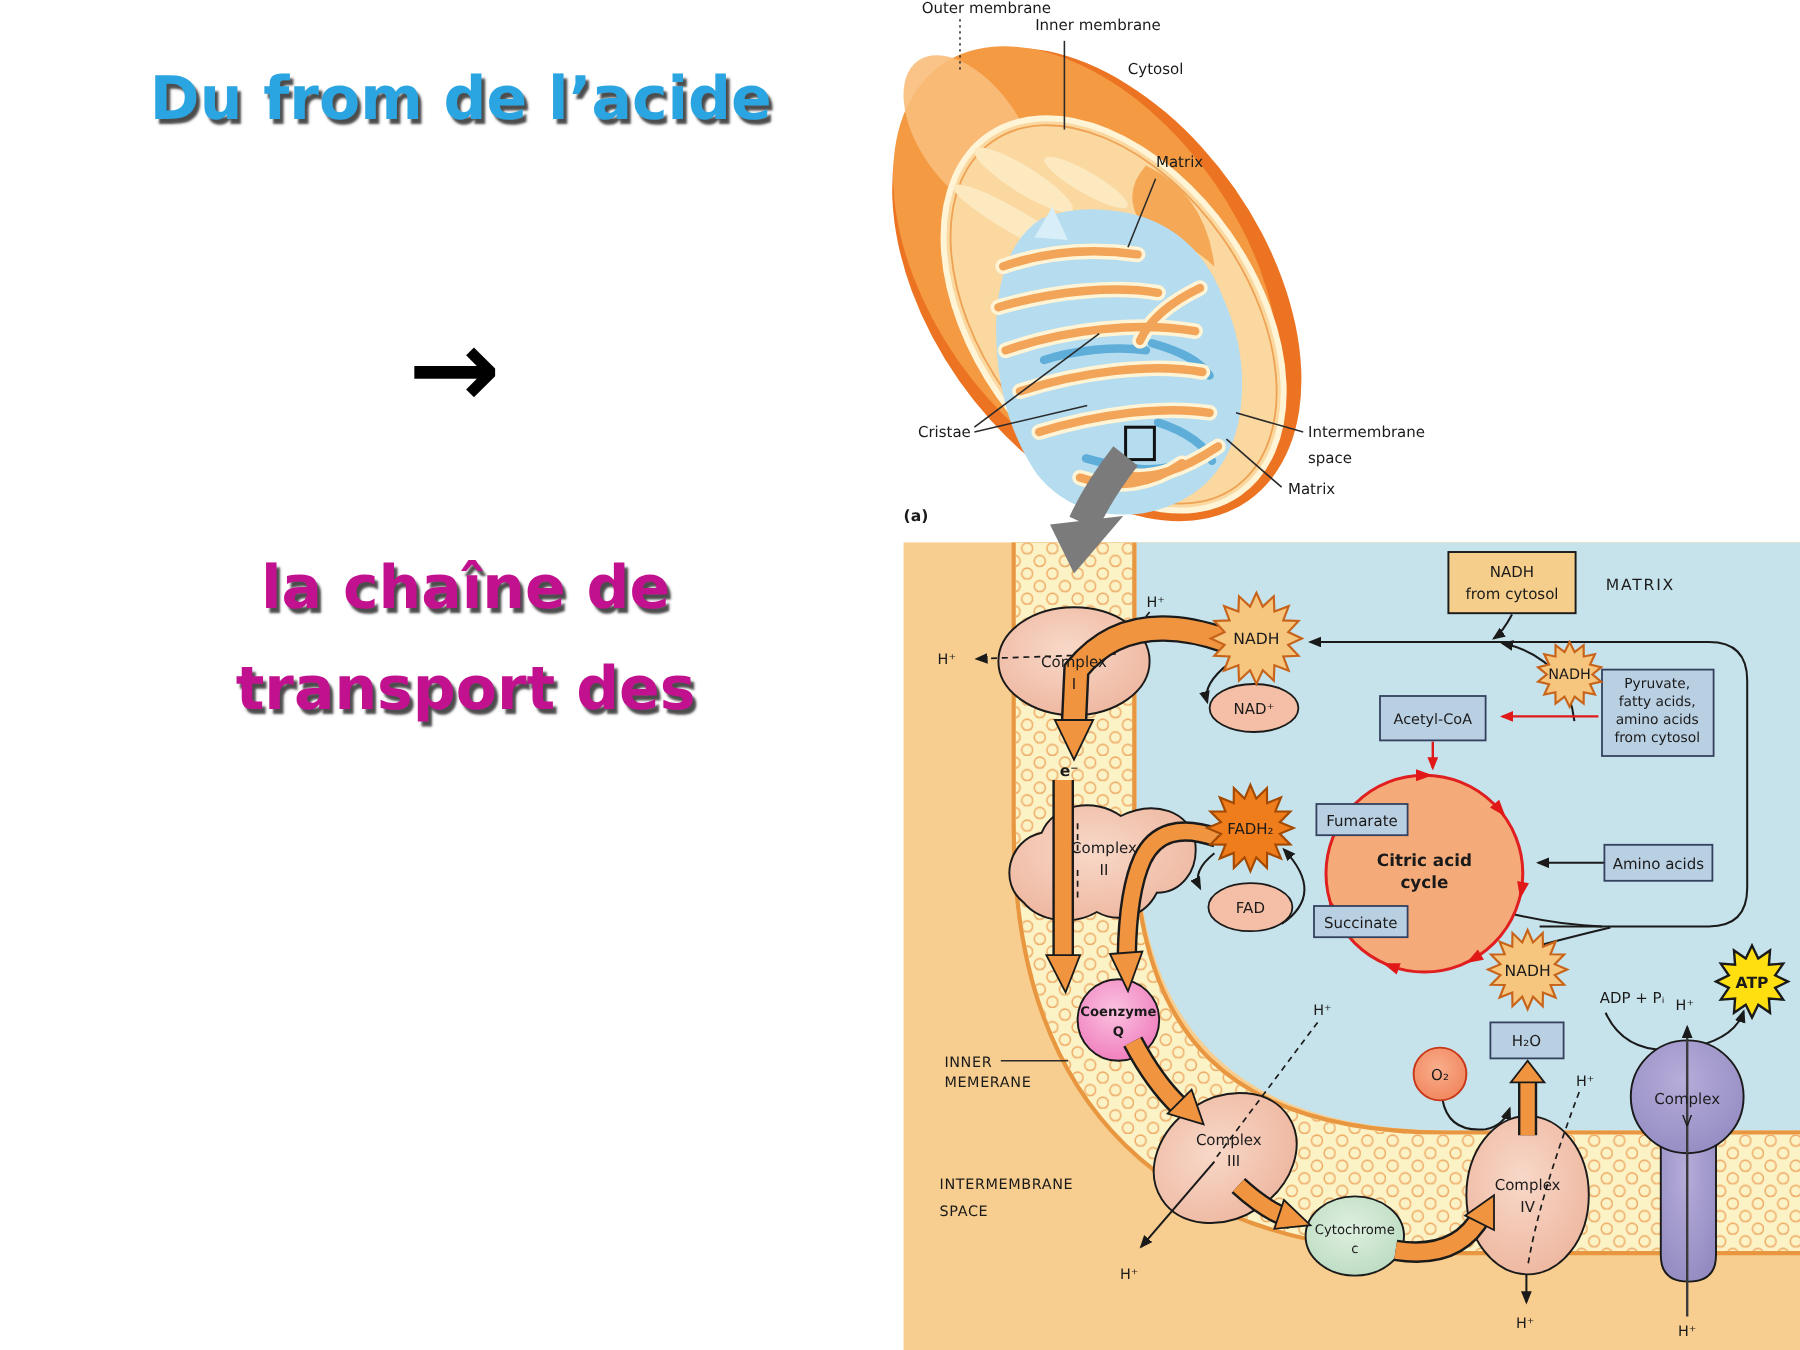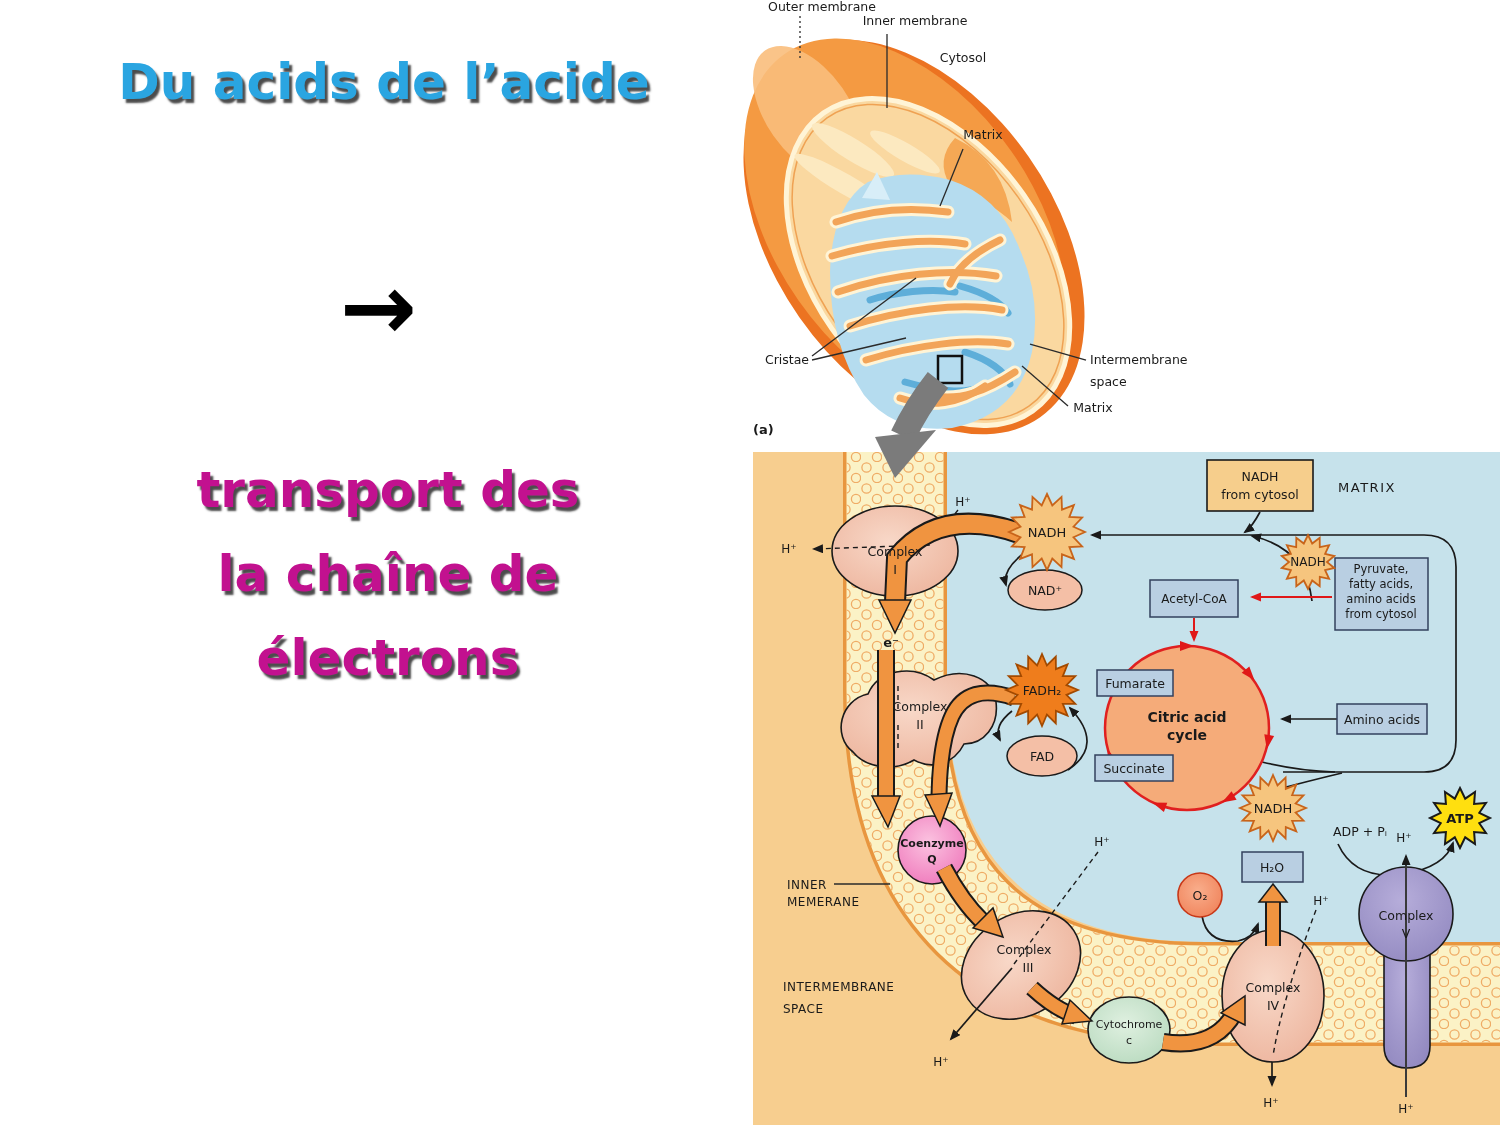--- a/index.html
+++ b/index.html
@@ -28,29 +28,28 @@
   .oaf{stroke:#F09440;fill:none;}
   .oah{fill:#F09440;stroke:#1a1a1a;stroke-width:1.5;}
   .bbox{fill:#B9CFE2;stroke:#33415E;stroke-width:1.5;}
 </style>
 </head>
 <body>
 
 <div id="page">
 
   <div id="title-block" class="bigtext" style="color: rgb(42, 165, 225);">
-    <div>Du acids de l’acide</div>
+    <div>Du from de l’acide</div>
   </div>
 
   <div id="arrow-block">→</div>
 
   <div id="subtitle-block" class="bigtext" style="color: rgb(194, 17, 143);">
+    <div>la chaîne de</div>
     <div>transport des</div>
-    <div>la chaîne de</div>
-    <div>électrons</div>
   </div>
 
   <svg width="1500" height="1125" viewBox="0 0 1500 1125">
     <defs>
       <marker id="ah" markerWidth="12" markerHeight="10" refX="9" refY="4.5" orient="auto" markerUnits="userSpaceOnUse">
         <path d="M0,0 L11,4.5 L0,9 Z" fill="#1a1a1a"></path>
       </marker>
       <marker id="ahr" markerWidth="12" markerHeight="10" refX="9" refY="4.5" orient="auto" markerUnits="userSpaceOnUse">
         <path d="M0,0 L11,4.5 L0,9 Z" fill="#E01818"></path>
       </marker>

